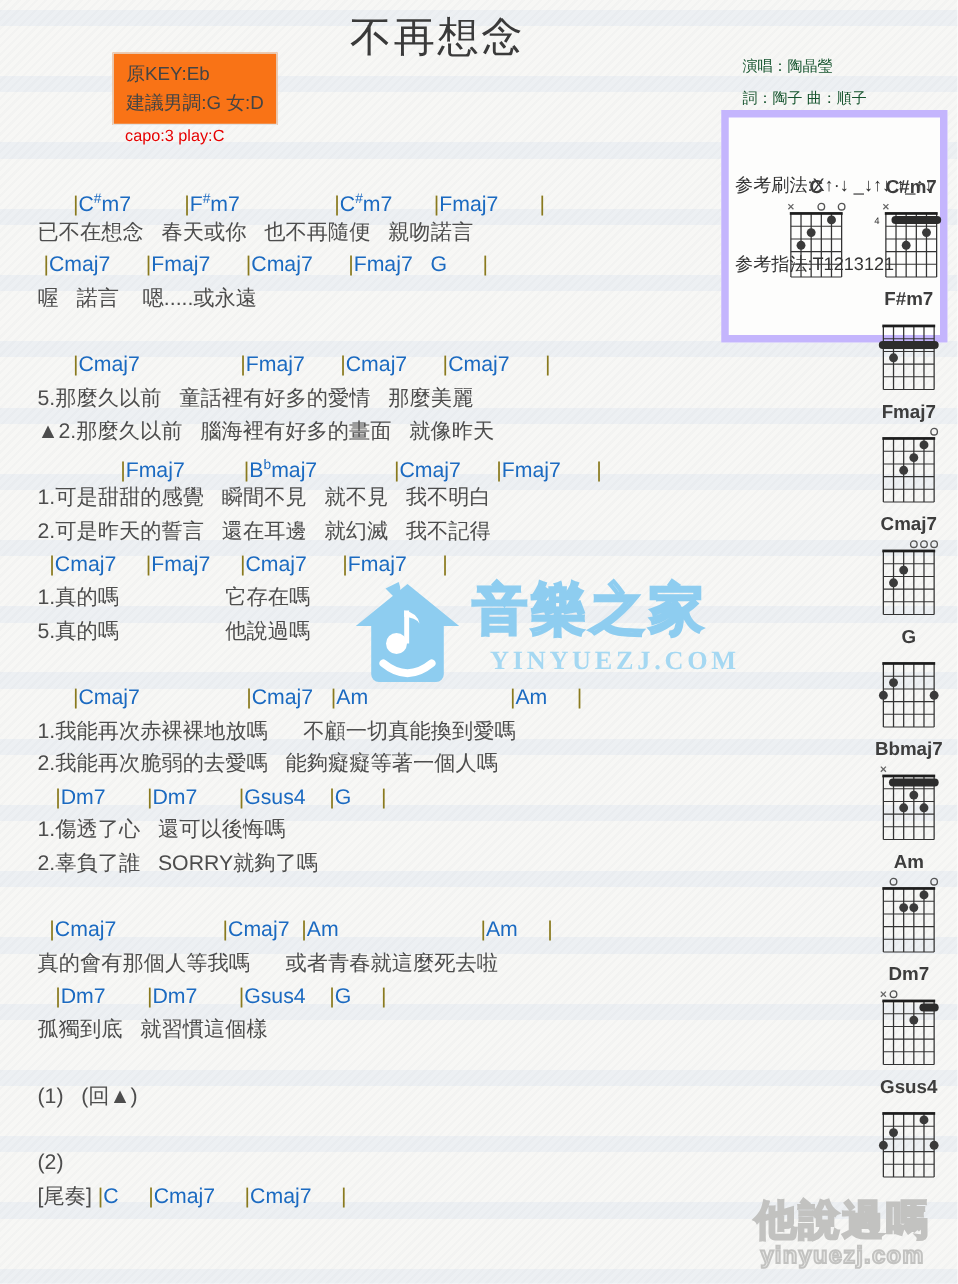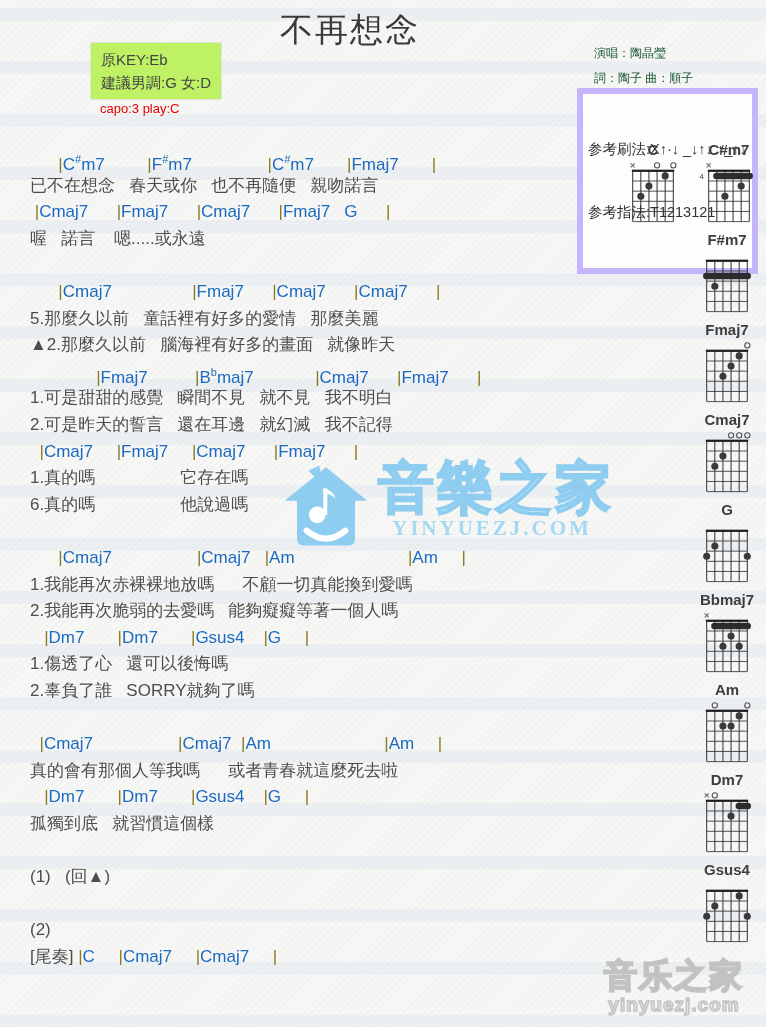--- a/index.html
+++ b/index.html
@@ -6,41 +6,41 @@
   body{
     width:766px;height:1027px;position:relative;overflow:hidden;
     font-family:"Liberation Sans","DejaVu Sans",sans-serif;
     background:
       repeating-linear-gradient(135deg, rgba(150,158,170,0.045) 0 2px, rgba(0,0,0,0) 2px 5px),
       repeating-linear-gradient(180deg, #f7f7f5 0 8px, #edf0f3 8px 21px, #f7f7f5 21px 53px);
   }
   .hdr{position:absolute;left:0;top:0;width:700px;height:140px;z-index:2;}
   .title{position:absolute;left:0;top:8px;width:100%;text-align:center;
     font-size:33px;color:#3a3a3a;letter-spacing:2px;}
-  .keybox{position:absolute;left:90px;top:42px;background:#bef264;border:1px solid #e2e2e0;
+  .keybox{position:absolute;left:90px;top:42px;background:#f97316;border:1px solid #e2e2e0;
     padding:5px 10px;font-size:15px;color:#444;line-height:23px;}
   .capo{position:absolute;left:100px;top:101px;color:#e60000;font-size:13px;text-align:right;}
   .singer{position:absolute;left:594px;top:41px;font-size:12px;color:#14532d;line-height:25px;}
   .strumbox{position:absolute;left:577px;top:88px;background:#fdfdfc;border:6px solid #c4b5fd;
     padding:3px 5px;font-size:14.5px;color:#333;line-height:21px;white-space:pre;}
   .sheet{position:absolute;left:30px;top:146px;width:590px;z-index:2;}
   .line{white-space:pre;font-size:17px;line-height:26.6px;height:26.6px;color:#4d4d4d;}
   .line .ch{color:#1b6ac1;}
   .line .bar{color:#8a7a1e;}
   .line sup{font-size:11px;color:#1b6ac1;}
   .gap{height:26.6px;}
   .panel{position:absolute;left:616px;top:140px;width:150px;z-index:2;}
   .pair{display:flex;justify-content:space-between;padding:0 1px;}
   .singles{margin-left:75px;}
   .cdblock{width:72px;height:90px;text-align:center;}
   .cdblock .cdname{font-size:15px;font-weight:bold;color:#3d3d3d;height:19px;line-height:19px;}
   .wm-center{position:absolute;left:282px;top:462px;z-index:1;display:flex;align-items:flex-start;
     pointer-events:none;}
   .wm-text{margin-left:8px;}
-  .wm-cn{font-size:56px;font-weight:bold;letter-spacing:3px;color:#cfeafa;
+  .wm-cn{font-size:44px;font-weight:bold;letter-spacing:3px;color:#cfeafa;
     -webkit-text-stroke:2px #8ecdf0;line-height:52px;}
   .wm-en{font-family:"Liberation Serif","DejaVu Serif",serif;font-size:21px;font-weight:bold;
     color:#a5d8f2;letter-spacing:3px;margin-top:2px;margin-left:14px;}
   .wm-corner{position:absolute;right:4px;top:958px;width:176px;text-align:center;z-index:1;
     pointer-events:none;font-weight:bold;}
   .wm-corner .c1{font-size:33px;letter-spacing:2px;color:#e8e8e6;-webkit-text-stroke:2px #c2c2c0;line-height:36px;}
   .wm-corner .c2{font-size:19px;letter-spacing:1px;color:#e8e8e6;-webkit-text-stroke:1.5px #c2c2c0;}
 </style>
 </head>
 <body>
@@ -69,21 +69,21 @@
     <div class="line"><span class="tx">喔   諾言    嗯.....或永遠</span></div>
     <div class="gap"></div>
     <div class="line"><span class="sp">      </span><span class="bar">|</span><span class="ch">Cmaj7</span><span class="sp">                 </span><span class="bar">|</span><span class="ch">Fmaj7</span><span class="sp">      </span><span class="bar">|</span><span class="ch">Cmaj7</span><span class="sp">      </span><span class="bar">|</span><span class="ch">Cmaj7</span><span class="sp">      </span><span class="bar">|</span></div>
     <div class="line"><span class="tx">5.那麼久以前   童話裡有好多的愛情   那麼美麗</span></div>
     <div class="line"><span class="tx">▲2.那麼久以前   腦海裡有好多的畫面   就像昨天</span></div>
     <div class="line"><span class="sp">              </span><span class="bar">|</span><span class="ch">Fmaj7</span><span class="sp">          </span><span class="bar">|</span><span class="ch">B</span><sup>b</sup><span class="ch">maj7</span><span class="sp">             </span><span class="bar">|</span><span class="ch">Cmaj7</span><span class="sp">      </span><span class="bar">|</span><span class="ch">Fmaj7</span><span class="sp">      </span><span class="bar">|</span></div>
     <div class="line"><span class="tx">1.可是甜甜的感覺   瞬間不見   就不見   我不明白</span></div>
     <div class="line"><span class="tx">2.可是昨天的誓言   還在耳邊   就幻滅   我不記得</span></div>
     <div class="line"><span class="sp">  </span><span class="bar">|</span><span class="ch">Cmaj7</span><span class="sp">     </span><span class="bar">|</span><span class="ch">Fmaj7</span><span class="sp">     </span><span class="bar">|</span><span class="ch">Cmaj7</span><span class="sp">      </span><span class="bar">|</span><span class="ch">Fmaj7</span><span class="sp">      </span><span class="bar">|</span></div>
     <div class="line"><span class="tx">1.真的嗎                  它存在嗎</span></div>
-    <div class="line"><span class="tx">6.真的嗎                  他說過嗎</span></div>
+    <div class="line"><span class="tx">5.真的嗎                  他說過嗎</span></div>
     <div class="gap"></div>
     <div class="line"><span class="sp">      </span><span class="bar">|</span><span class="ch">Cmaj7</span><span class="sp">                  </span><span class="bar">|</span><span class="ch">Cmaj7</span><span class="sp">   </span><span class="bar">|</span><span class="ch">Am</span><span class="sp">                        </span><span class="bar">|</span><span class="ch">Am</span><span class="sp">     </span><span class="bar">|</span></div>
     <div class="line"><span class="tx">1.我能再次赤裸裸地放嗎      不顧一切真能換到愛嗎</span></div>
     <div class="line"><span class="tx">2.我能再次脆弱的去愛嗎   能夠癡癡等著一個人嗎</span></div>
     <div class="line"><span class="sp">   </span><span class="bar">|</span><span class="ch">Dm7</span><span class="sp">       </span><span class="bar">|</span><span class="ch">Dm7</span><span class="sp">       </span><span class="bar">|</span><span class="ch">Gsus4</span><span class="sp">    </span><span class="bar">|</span><span class="ch">G</span><span class="sp">     </span><span class="bar">|</span></div>
     <div class="line"><span class="tx">1.傷透了心   還可以後悔嗎</span></div>
     <div class="line"><span class="tx">2.辜負了誰   SORRY就夠了嗎</span></div>
     <div class="gap"></div>
     <div class="line"><span class="sp">  </span><span class="bar">|</span><span class="ch">Cmaj7</span><span class="sp">                  </span><span class="bar">|</span><span class="ch">Cmaj7</span><span class="sp">  </span><span class="bar">|</span><span class="ch">Am</span><span class="sp">                        </span><span class="bar">|</span><span class="ch">Am</span><span class="sp">     </span><span class="bar">|</span></div>
     <div class="line"><span class="tx">真的會有那個人等我嗎      或者青春就這麼死去啦</span></div>
@@ -309,15 +309,15 @@
     <path d="M47 30 q12 2 14 12 q-4 -6 -14 -6 Z" fill="#ffffff"></path>
     <path d="M28 78 q22 18 44 0" stroke="#ffffff" stroke-width="7" fill="none" stroke-linecap="round"></path>
   </svg>
   <div class="wm-text">
     <div class="wm-cn">音樂之家</div>
     <div class="wm-en">YINYUEZJ.COM</div>
   </div>
 </div>
 
 <div class="wm-corner">
-  <div class="c1">音乐之家</div>
+  <div class="c1">他說過嗎</div>
   <div class="c2">yinyuezj.com</div>
 </div>
 
 </body></html>

